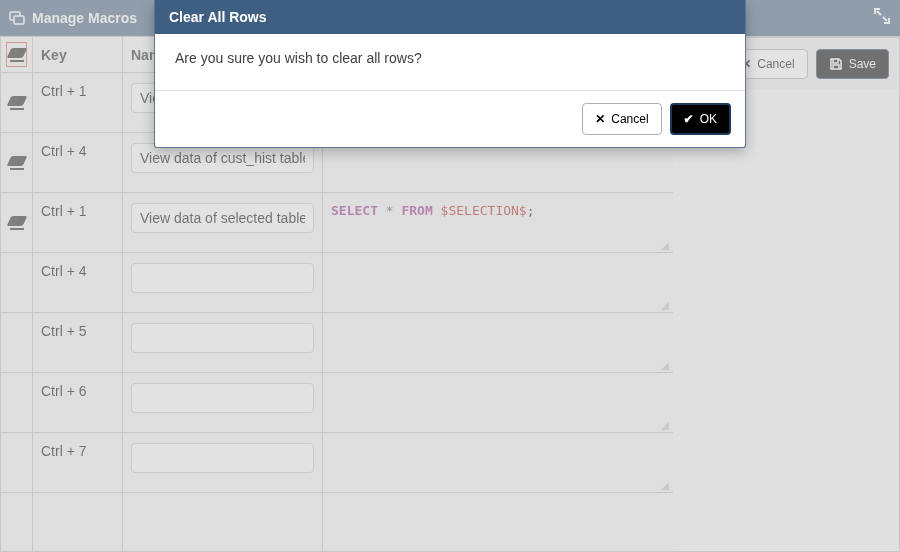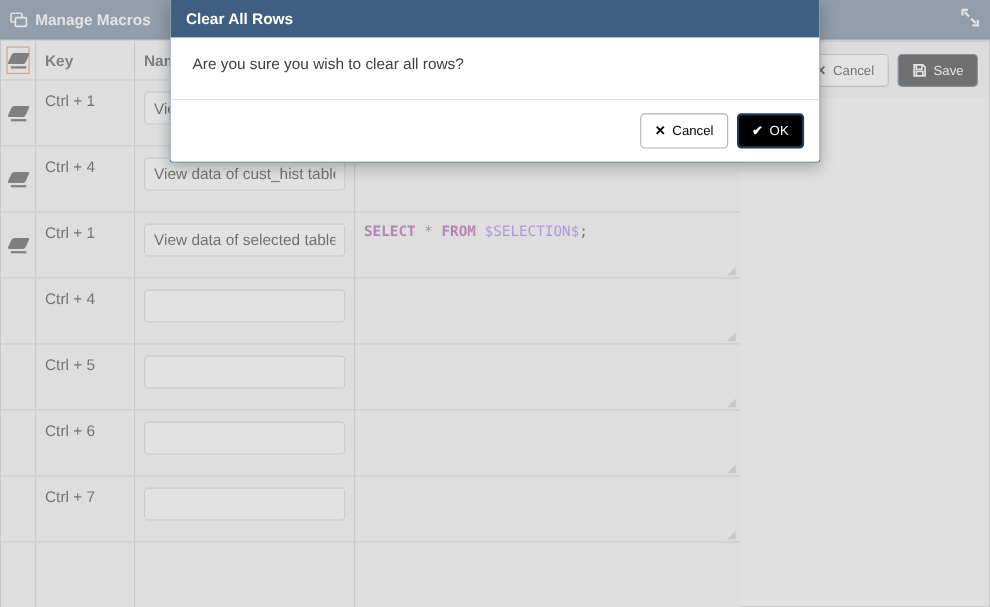--- a/index.html
+++ b/index.html
@@ -58,21 +58,21 @@
   .eraser::after {
     content:""; position:absolute; left:1px; bottom:0; width:14px; height:2px; background:#222;
   }
 
   
   .kw { color:#9a2f8f; font-weight:600; }
   .op { color:#555; }
   .id { color:#333; }
   .cond { color:#a13b3b; }
   .num { color:#3a5fb8; }
-  .var { color:#8b5cf6; }
+  .var { color:#b91c1c; }
 
   
   .footer {
     height: 52px; border-top:1px solid #c0c0c0; background:#f0f0f0;
     display:flex; align-items:center; padding:0 10px; gap:8px;
   }
   .footer .spacer { flex:1; }
   .btn {
     display:inline-flex; align-items:center; gap:6px;
     border:1px solid #b0b0b0; background:#fff; border-radius:4px;

